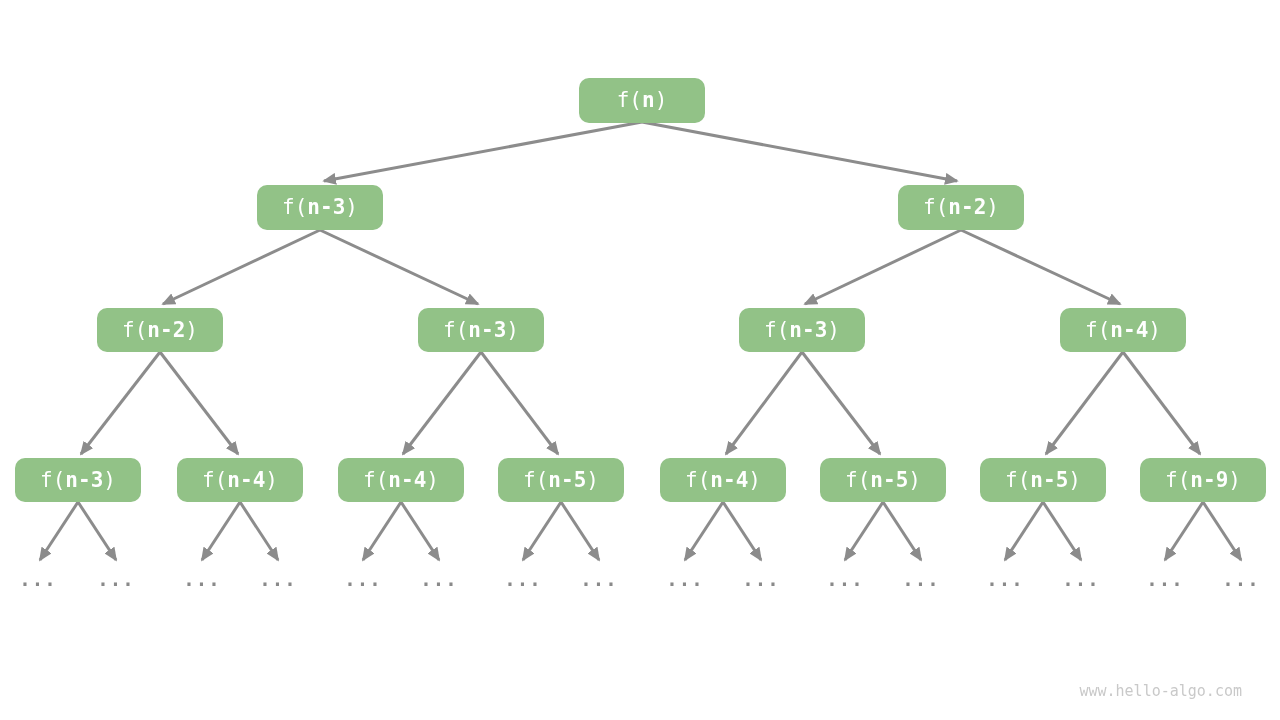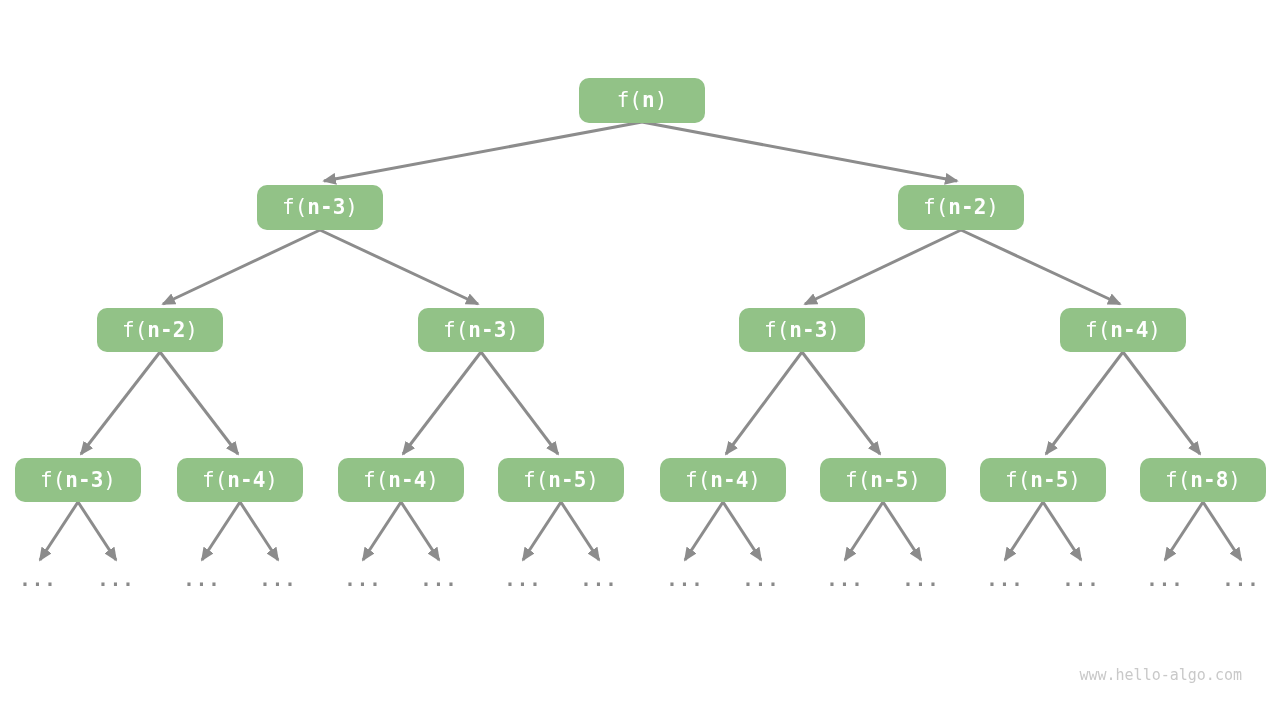--- a/index.html
+++ b/index.html
@@ -38,21 +38,21 @@
     position:absolute;
     width:60px;top:570px;
     text-align:center;
     color:var(--ellipsis);
     font-size:19px;font-weight:bold;
     letter-spacing:1px;line-height:1;
     user-select:none;
   }
   .watermark{
     position:absolute;
-    right:38px;bottom:36px;
+    right:38px;bottom:20px;
     color:var(--watermark);
     font-size:15px;
   }
 </style>
 </head>
 <body>
 
 <div class="stage">
 
   <svg class="edges" viewBox="0 0 1280 720" xmlns="http://www.w3.org/2000/svg">
@@ -165,21 +165,21 @@
       <span class="arg">n-5</span>
       <span>)</span>
     </div>
   <div class="node lvl4" style="left:980px;top:458px">
       <span>f(</span>
       <span class="arg">n-5</span>
       <span>)</span>
     </div>
   <div class="node lvl4" style="left:1140px;top:458px">
       <span>f(</span>
-      <span class="arg">n-8</span>
+      <span class="arg">n-9</span>
       <span>)</span>
     </div>
 
   <div class="leaf" style="left:8px">...</div>
   <div class="leaf" style="left:86px">...</div>
   <div class="leaf" style="left:172px">...</div>
   <div class="leaf" style="left:248px">...</div>
   <div class="leaf" style="left:333px">...</div>
   <div class="leaf" style="left:409px">...</div>
   <div class="leaf" style="left:493px">...</div>

